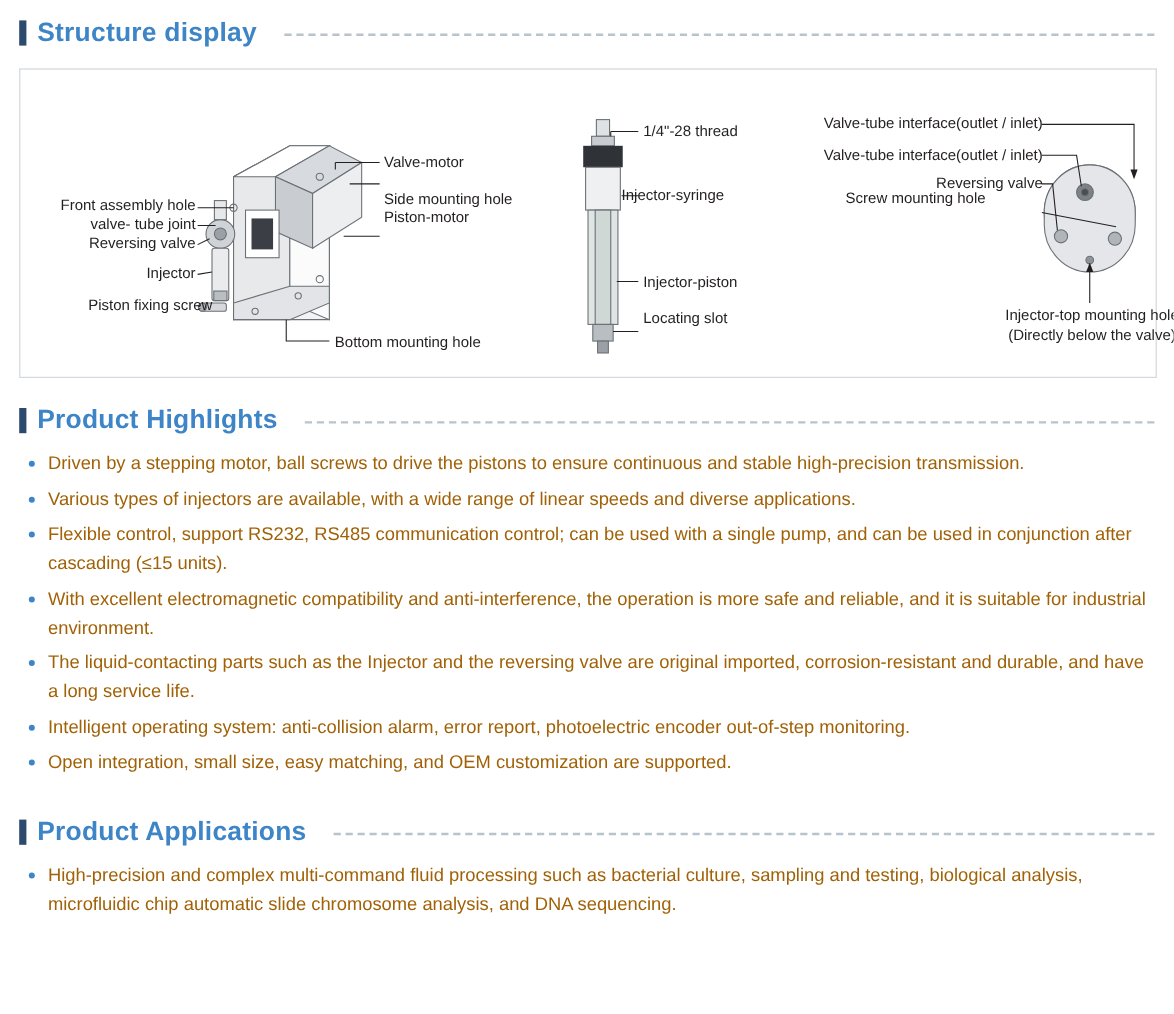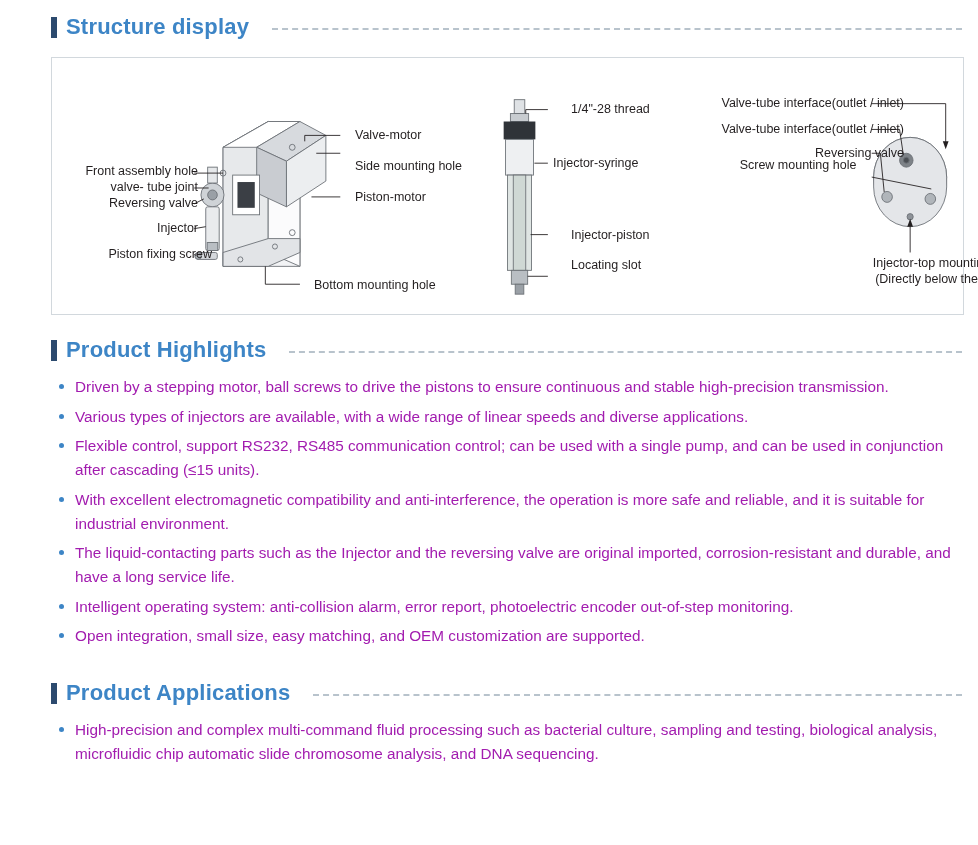--- a/index.html
+++ b/index.html
@@ -10,21 +10,20 @@
     height: 845px;
     background: #ffffff;
     font-family: "Liberation Sans", sans-serif;
     color: #231f20;
   }
   .page {
     position: relative;
     width: 978px;
     height: 845px;
     overflow: hidden;
-    padding-left: 35px;
   }
 
   
   .section-head {
     display: flex;
     align-items: center;
     gap: 9px;
   }
   .head-bar {
     width: 6px;
@@ -79,21 +78,21 @@
     list-style: none;
     margin: 12px 0 0 0;
     padding: 0 18px 0 22px;
   }
   ul.bullets li {
     position: relative;
     padding-left: 18px;
     margin-bottom: 6px;
     font-size: 15.3px;
     line-height: 1.55;
-    color: #a21caf;
+    color: #a16207;
   }
   ul.bullets li::before {
     content: "";
     position: absolute;
     left: 2px;
     top: 9px;
     width: 5px;
     height: 5px;
     border-radius: 50%;
     background: #3d85c6;
@@ -210,21 +209,21 @@
     </svg>
 
     <div class="lbl r" style="left:10px; top:106px; width:136px;">Front assembly hole</div>
     <div class="lbl r" style="left:10px; top:122px; width:136px;">valve- tube joint</div>
     <div class="lbl r" style="left:10px; top:138px; width:136px;">Reversing valve</div>
     <div class="lbl r" style="left:10px; top:163px; width:136px;">Injector</div>
     <div class="lbl r" style="left:24px; top:189px; width:136px;">Piston fixing screw</div>
 
     <div class="lbl" style="left:303px; top:70px;">Valve-motor</div>
     <div class="lbl" style="left:303px; top:101px;">Side mounting hole</div>
-    <div class="lbl" style="left:303px; top:132px;">Piston-motor</div>
+    <div class="lbl" style="left:303px; top:116px;">Piston-motor</div>
     <div class="lbl" style="left:262px; top:220px;">Bottom mounting hole</div>
 
     <div class="lbl" style="left:519px; top:44px;">1/4"-28 thread</div>
     <div class="lbl" style="left:501px; top:98px;">Injector-syringe</div>
     <div class="lbl" style="left:519px; top:170px;">Injector-piston</div>
     <div class="lbl" style="left:519px; top:200px;">Locating slot</div>
 
     <div class="lbl r" style="left:640px; top:38px; width:212px;">Valve-tube interface(outlet / inlet)</div>
     <div class="lbl r" style="left:640px; top:64px; width:212px;">Valve-tube interface(outlet / inlet)</div>
     <div class="lbl r" style="left:640px; top:88px; width:212px;">Reversing valve</div>

